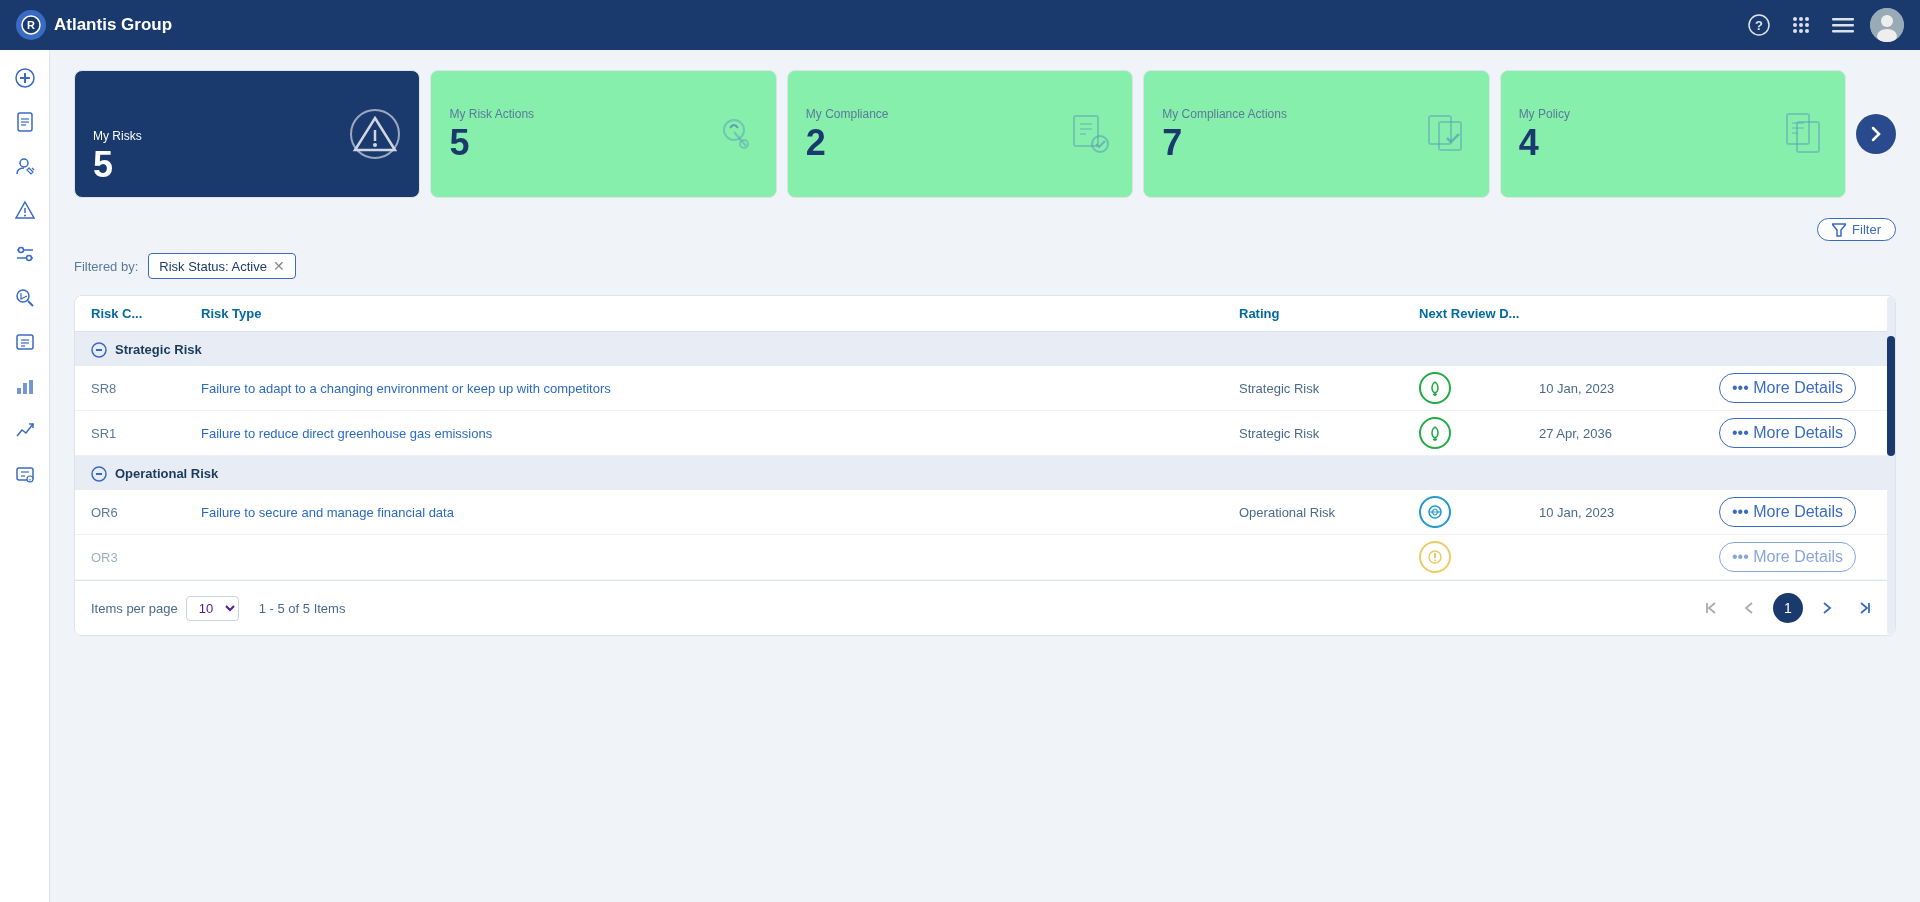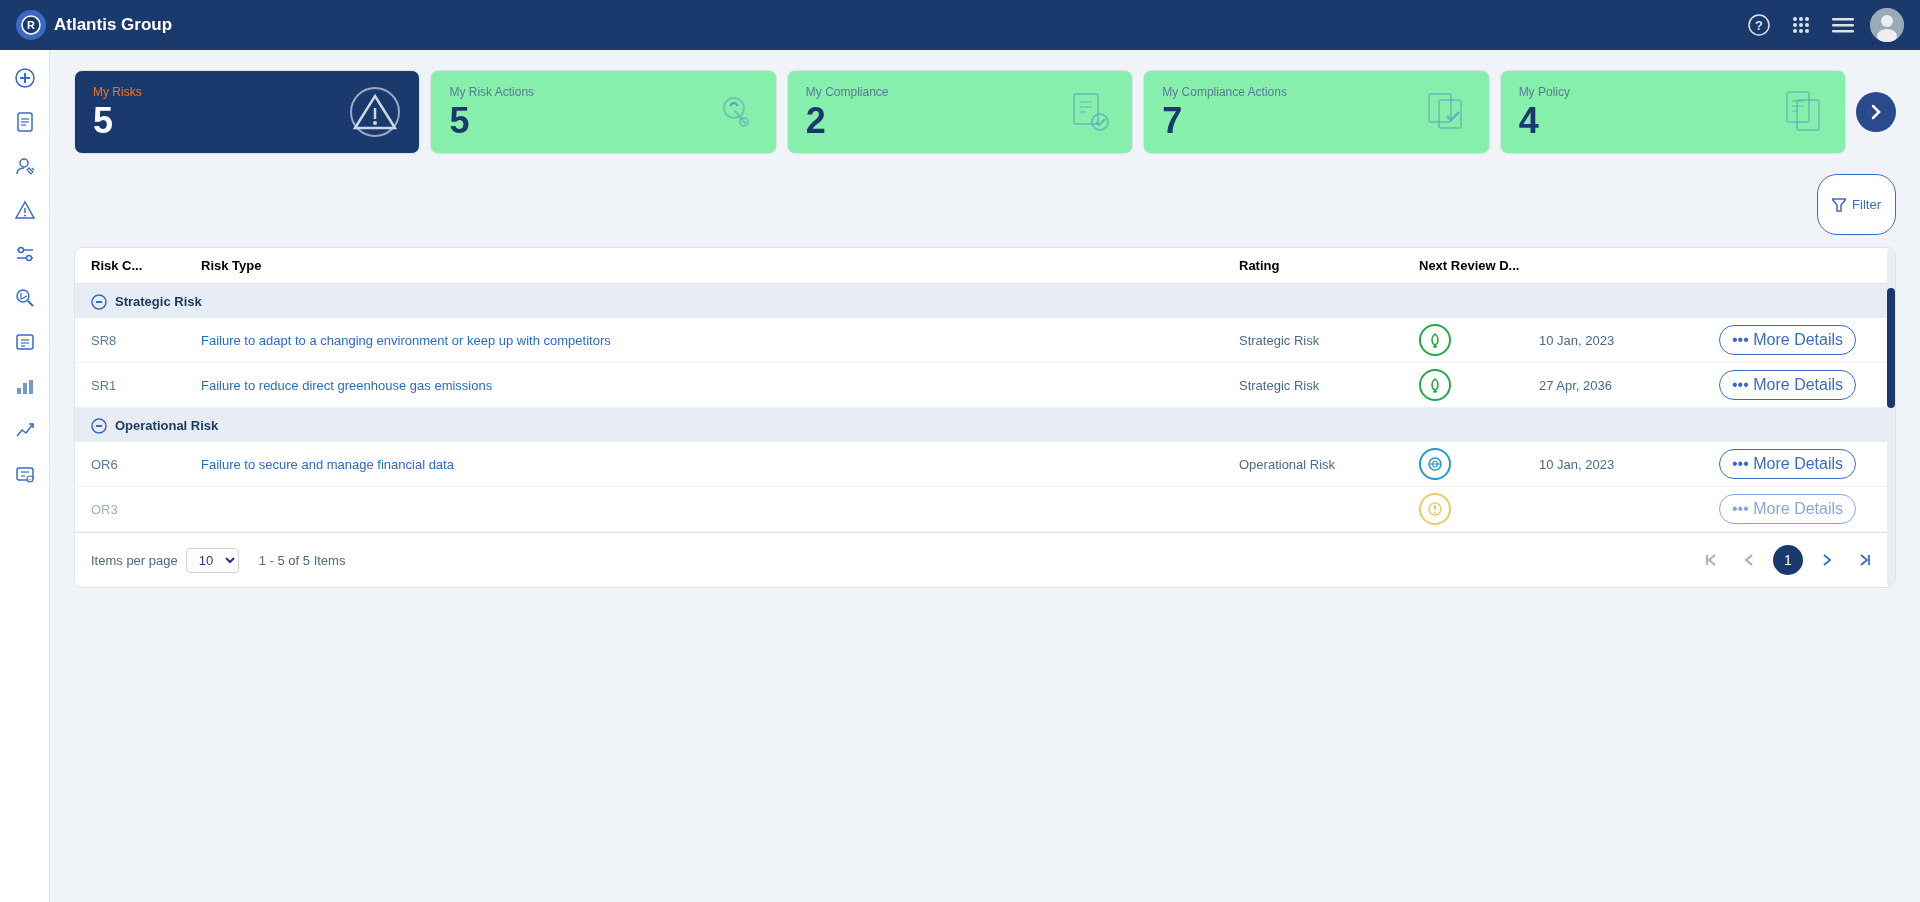--- a/index.html
+++ b/index.html
@@ -66,21 +66,21 @@
       flex: 1;
       display: flex;
       flex-direction: row;
       align-items: center;
       justify-content: space-between;
       border: 1px solid #dde3ea;
       cursor: pointer;
     }
     .card.active { background: #1a3a6e; color: white; }
     .card-label { font-size: 12px; font-weight: 500; color: #5a7a9a; }
-    .card.active .card-label { color: #f97316; }
+    .card.active .card-label { color: #ffffff; margin-top: 44px; }
     .card-number { font-size: 36px; font-weight: 700; color: #1a3a6e; line-height: 1; }
     .card.active .card-number { color: white; }
     .card-icon { font-size: 32px; color: #3a6bc4; opacity: 0.6; }
     .card.active .card-icon { color: white; opacity: 0.8; }
     .card-text { display: flex; flex-direction: column; gap: 4px; }
 
     
     .cards-next {
       width: 40px;
       height: 40px;
@@ -101,21 +101,21 @@
       display: flex;
       align-items: center;
       justify-content: flex-end;
       margin-bottom: 12px;
     }
     .filter-btn {
       border: 1.5px solid #3a6bc4;
       background: white;
       color: #3a6bc4;
       border-radius: 20px;
-      padding: 22px 14px;
+      padding: 3px 14px;
       font-size: 13px;
       cursor: pointer;
       display: flex;
       align-items: center;
       gap: 6px;
     }
 
     .filtered-by-row {
       display: flex;
       align-items: center;
@@ -146,21 +146,21 @@
     .table-header {
       display: grid;
       grid-template-columns: 110px 1fr 180px 120px 180px 160px;
       padding: 10px 16px;
       border-bottom: 1px solid #dde3ea;
       background: white;
     }
     .table-header-cell {
       font-size: 13px;
       font-weight: 600;
-      color: #000000;
+      color: #0369a1;
     }
     .group-row {
       display: flex;
       align-items: center;
       gap: 8px;
       padding: 8px 16px;
       background: #e8edf5;
       font-size: 13px;
       font-weight: 600;
       color: #1a3a5c;
@@ -454,20 +454,27 @@
 
     <div class="filter-bar">
       <button class="filter-btn">
         <svg width="14" height="14" viewBox="0 0 14 14">
           <polygon points="0,1 14,1 9,7 9,13 5,13 5,7" fill="none" stroke="#3a6bc4" stroke-width="1.5"></polygon>
         </svg>
         <span>Filter</span>
       </button>
     </div>
 
+    <div class="filtered-by-row">
+      <span class="filtered-by-label">Filtered by:</span>
+      <div class="filter-tag">
+        <span>Risk Status: Active</span>
+        <span class="close">✕</span>
+      </div>
+    </div>
 
     <div class="table-wrapper" style="position:relative;">
 
       <div class="table-header">
         <div class="table-header-cell">Risk C...</div>
         <div class="table-header-cell">Risk Type</div>
         <div class="table-header-cell">Rating</div>
         <div class="table-header-cell">Next Review D...</div>
         <div class="table-header-cell"></div>
       </div>

